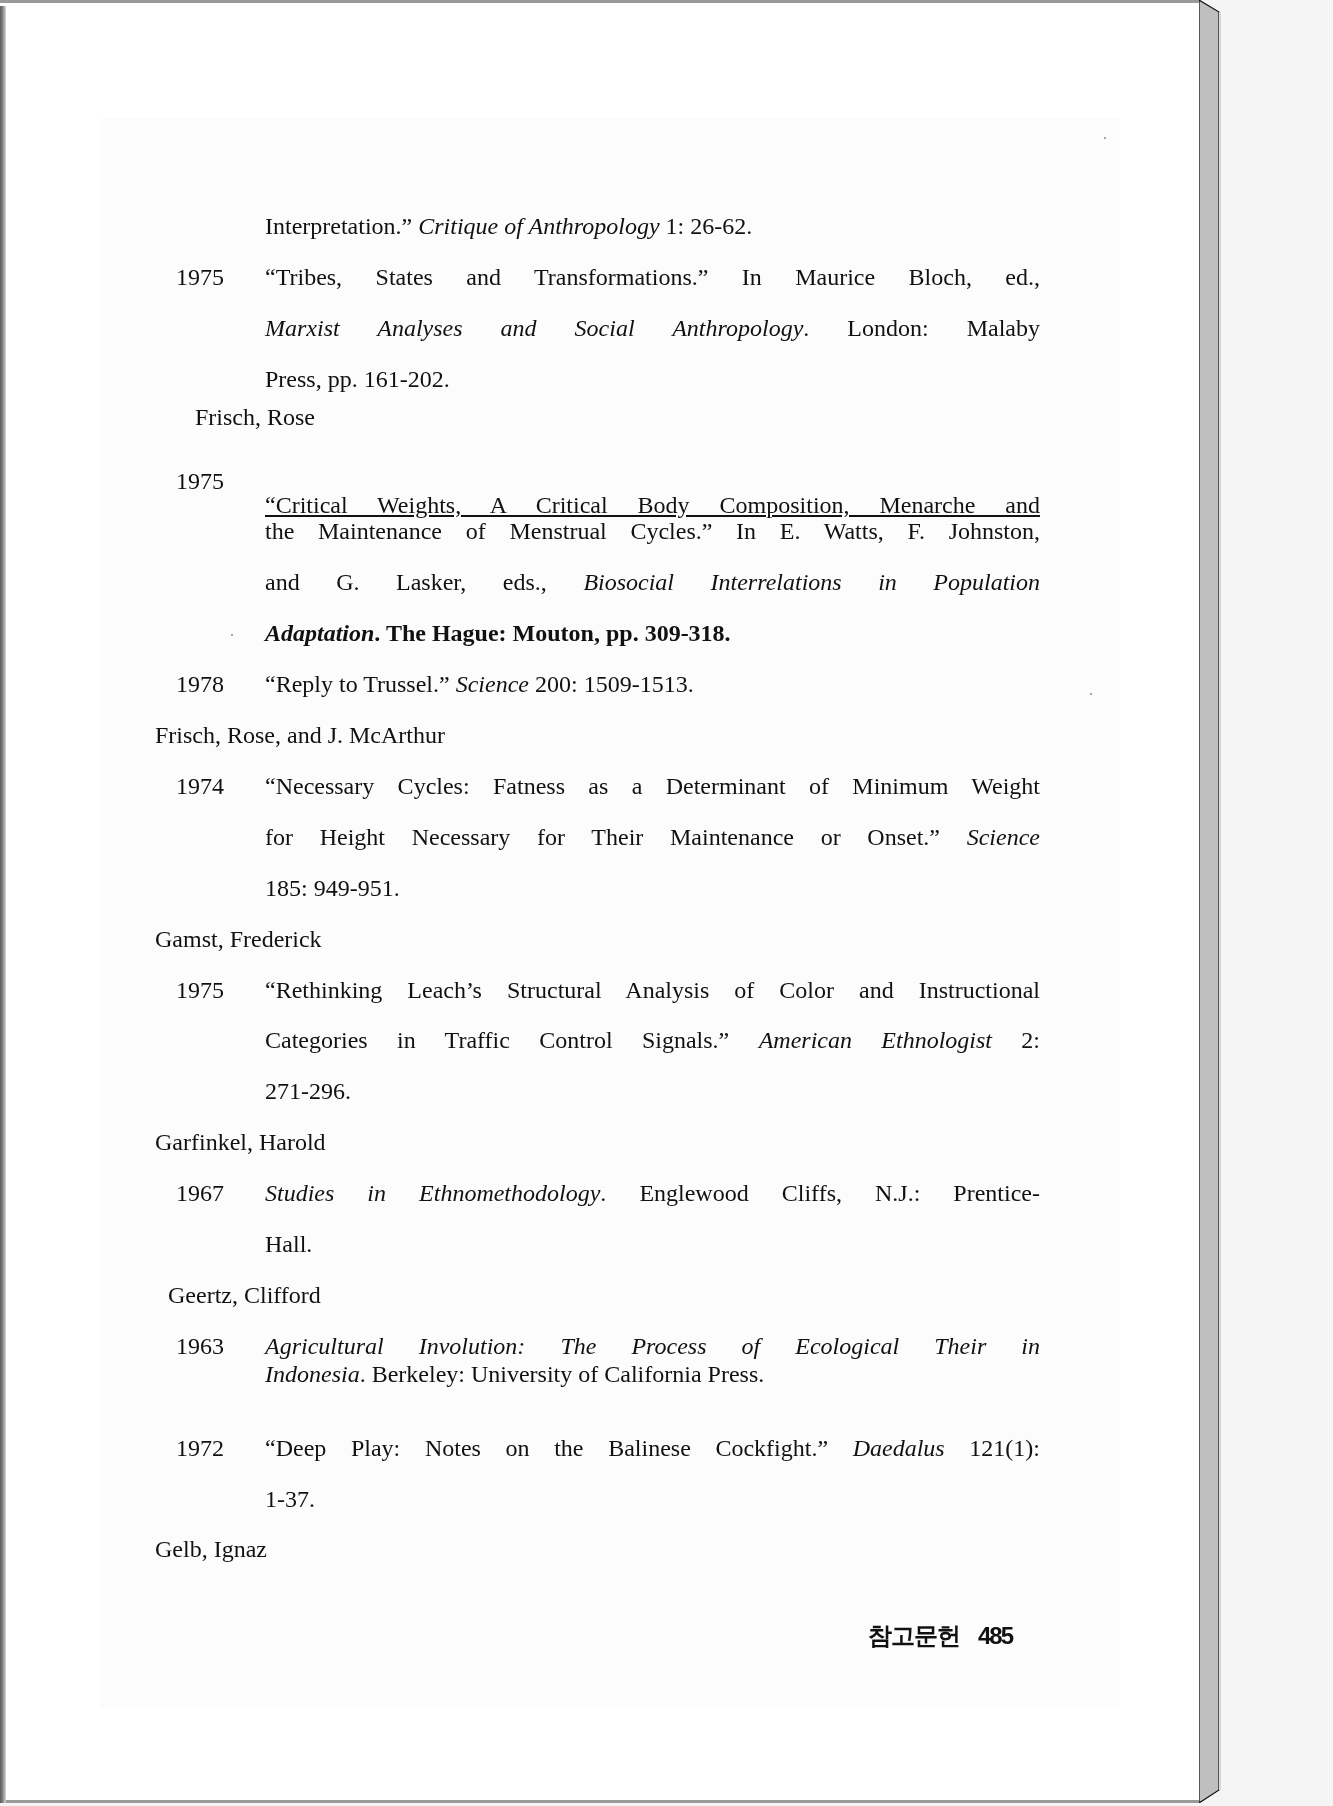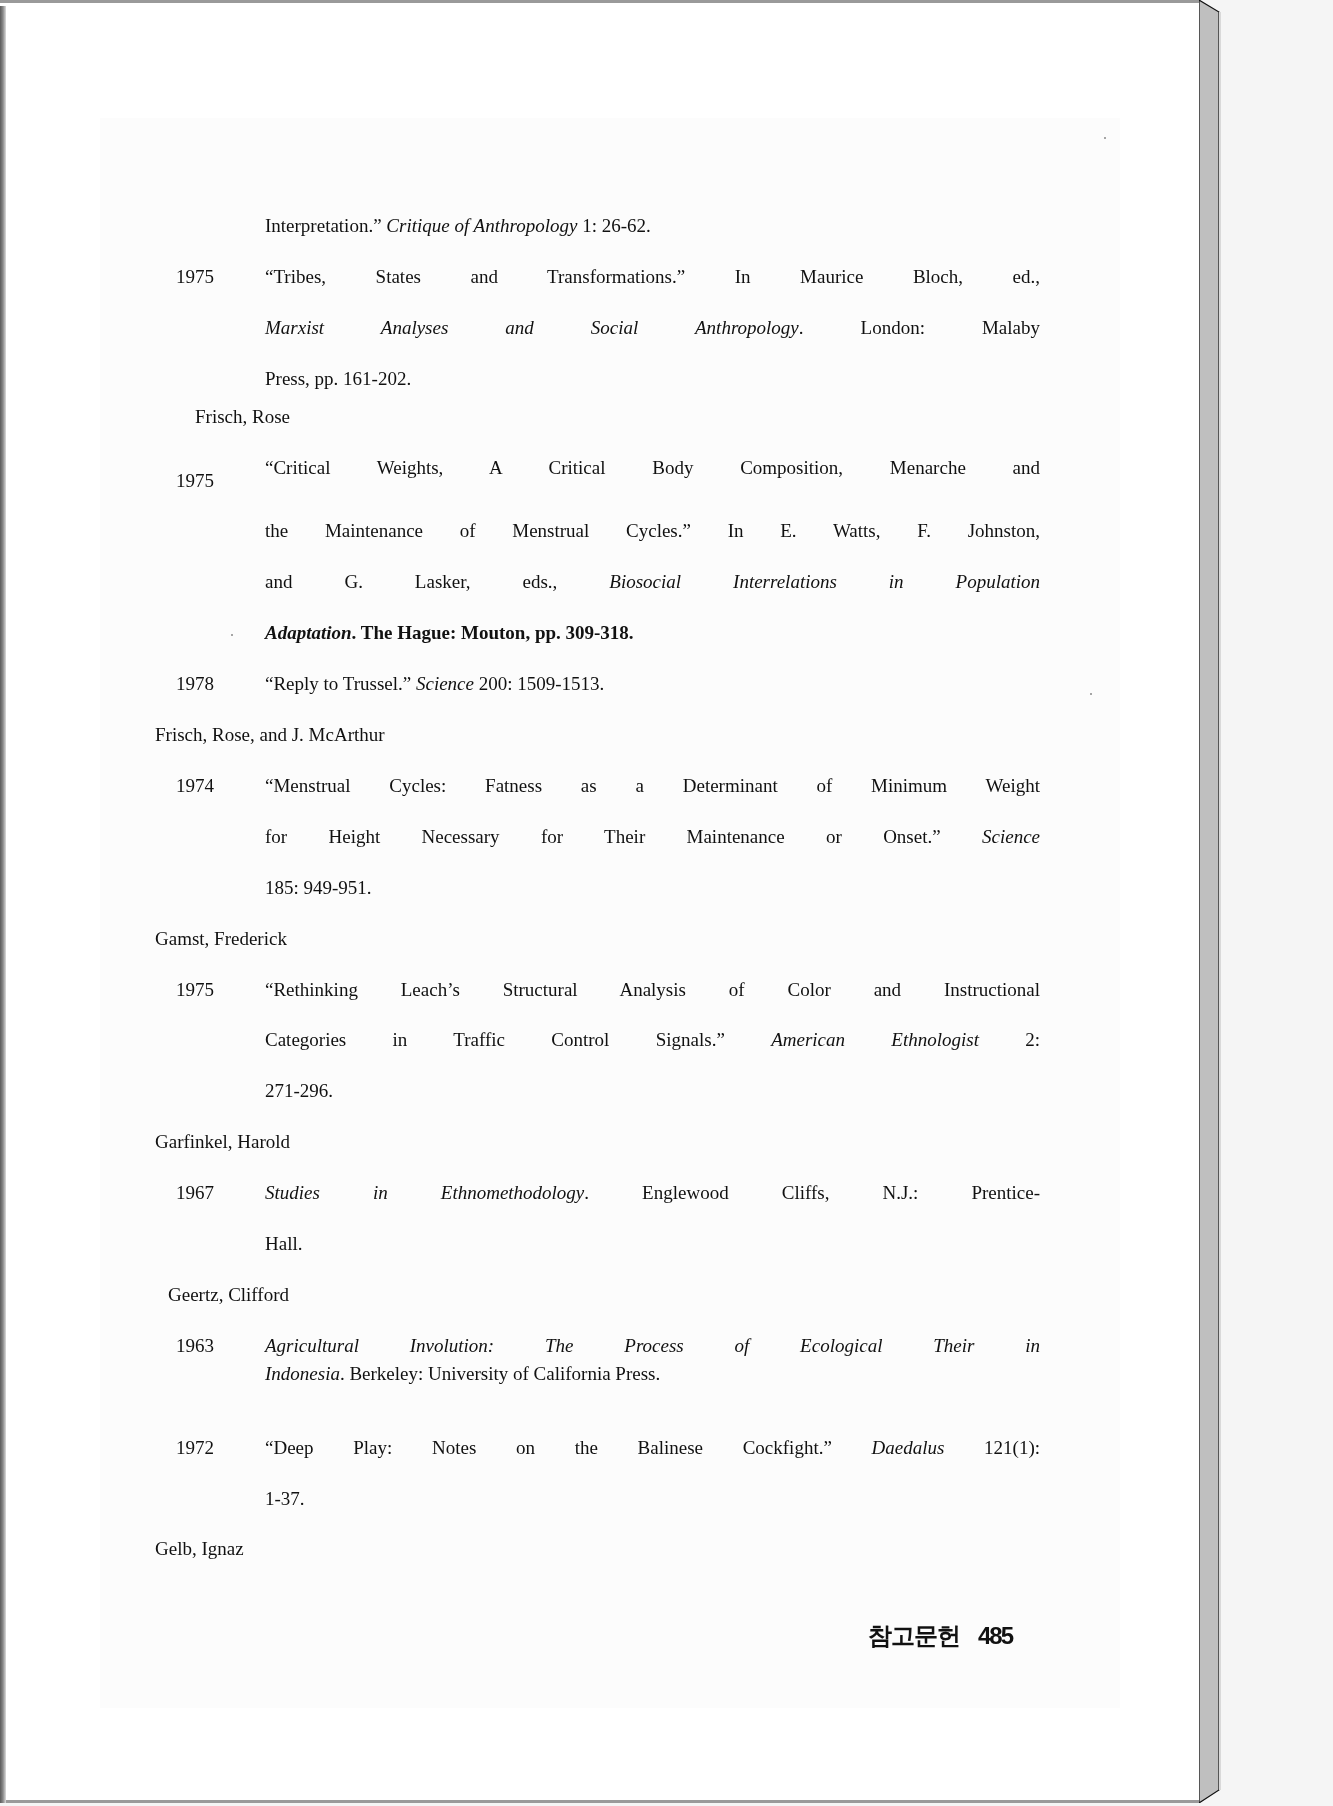--- a/index.html
+++ b/index.html
@@ -22,21 +22,21 @@
   }
   .page-side {
     position:absolute; left:1199px; top:0; width:22px; height:1803px;
   }
   .scan-area {
     position:absolute; left:100px; top:115px; width:1020px; height:1590px;
     background:#fcfcfc;
   }
   .line {
     position:absolute; white-space:nowrap;
-    font-size:19px; line-height:34px;
+    font-size:24px; line-height:34px;
     transform-origin:left center;
   }
   .year { left:176px; }
   .author { left:155px; }
   .cont { left:265px; }
   i { font-style:italic; }
   .just { width:775px; text-align:justify; text-align-last:justify; }
   .footer {
     position:absolute; top:1617px; left:868px;
     font-family:"DejaVu Sans", sans-serif; font-size:24px; font-weight:bold;
@@ -52,29 +52,29 @@
   <div class="page-left-edge"></div>
   <div class="scan-area"></div>
   <div id="lines">
       <div class="line cont" style="top: 206px;"><span>Interpretation.” </span><i>Critique of Anthropology</i><span> 1: 26-62.</span></div>
       <div class="line year" style="top: 256.9px;">1975</div>
       <div class="line cont just" style="top: 256.9px;"><span>“Tribes, States and Transformations.” In Maurice Bloch, ed.,</span></div>
       <div class="line cont just" style="top: 307.8px;"><i>Marxist Analyses and Social Anthropology</i><span>. London: Malaby</span></div>
       <div class="line cont" style="top: 358.7px;"><span>Press, pp. 161-202.</span></div>
       <div class="line author" style="top: 397px; margin-left: 40px;"><span>Frisch, Rose</span></div>
       <div class="line year" style="top: 460.5px;">1975</div>
-      <div class="line cont just" style="top: 448px;"><span>“Critical Weights, A Critical Body Composition, Menarche and</span></div>
+      <div class="line cont just" style="top: 485px; text-decoration: underline;"><span>“Critical Weights, A Critical Body Composition, Menarche and</span></div>
       <div class="line cont just" style="top: 511.4px;"><span>the Maintenance of Menstrual Cycles.” In E. Watts, F. Johnston,</span></div>
       <div class="line cont just" style="top: 562.3px;"><span>and G. Lasker, eds., </span><i>Biosocial Interrelations in Population</i></div>
       <div class="line cont" style="top: 613.2px; font-weight: bold;"><i>Adaptation</i><span>. The Hague: Mouton, pp. 309-318.</span></div>
       <div class="line year" style="top: 664.1px;">1978</div>
       <div class="line cont" style="top: 664.1px;"><span>“Reply to Trussel.” </span><i>Science</i><span> 200: 1509-1513.</span></div>
       <div class="line author" style="top: 715px;"><span>Frisch, Rose, and J. McArthur</span></div>
       <div class="line year" style="top: 765.9px;">1974</div>
-      <div class="line cont just" style="top: 765.9px;"><span>“Menstrual Cycles: Fatness as a Determinant of Minimum Weight</span></div>
+      <div class="line cont just" style="top: 765.9px;"><span>“Necessary Cycles: Fatness as a Determinant of Minimum Weight</span></div>
       <div class="line cont just" style="top: 816.8px;"><span>for Height Necessary for Their Maintenance or Onset.” </span><i>Science</i></div>
       <div class="line cont" style="top: 867.7px;"><span>185: 949-951.</span></div>
       <div class="line author" style="top: 918.6px;"><span>Gamst, Frederick</span></div>
       <div class="line year" style="top: 969.5px;">1975</div>
       <div class="line cont just" style="top: 969.5px;"><span>“Rethinking Leach’s Structural Analysis of Color and Instructional</span></div>
       <div class="line cont just" style="top: 1020.4px;"><span>Categories in Traffic Control Signals.” </span><i>American Ethnologist</i><span> 2:</span></div>
       <div class="line cont" style="top: 1071.3px;"><span>271-296.</span></div>
       <div class="line author" style="top: 1122.2px;"><span>Garfinkel, Harold</span></div>
       <div class="line year" style="top: 1173.1px;">1967</div>
       <div class="line cont just" style="top: 1173.1px;"><i>Studies in Ethnomethodology</i><span>. Englewood Cliffs, N.J.: Prentice-</span></div>

